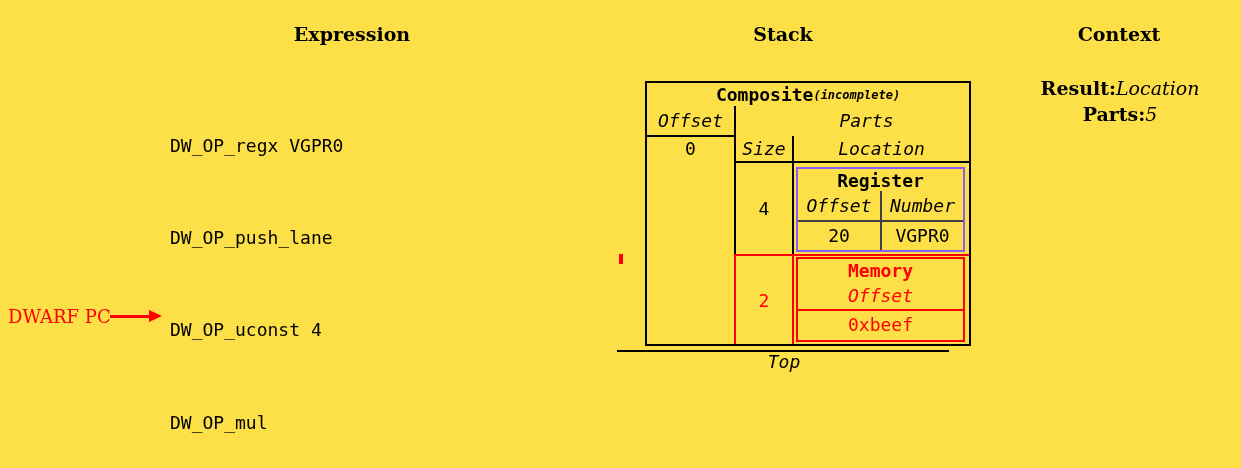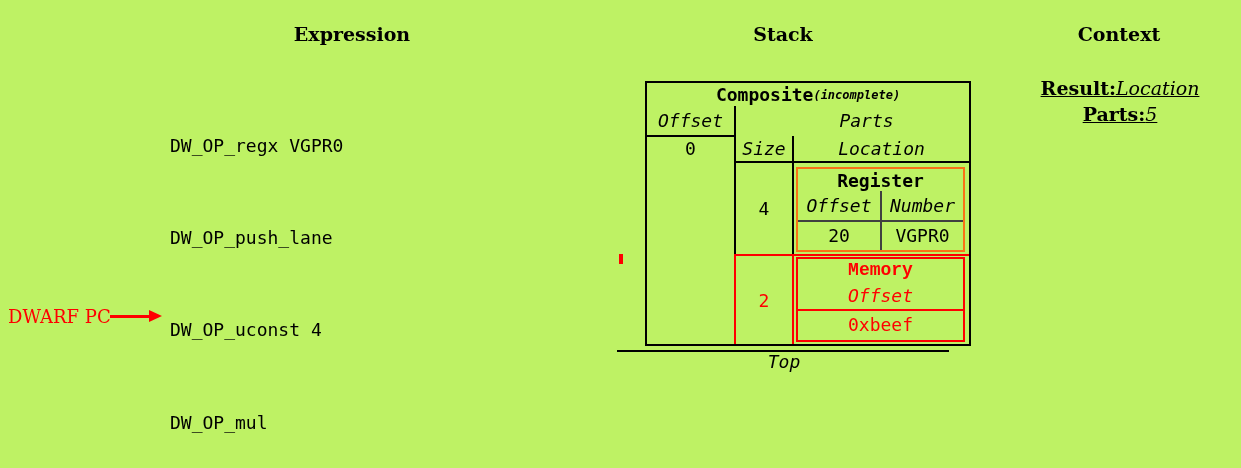--- a/index.html
+++ b/index.html
@@ -1,17 +1,17 @@
 <!DOCTYPE html>
 <html><head>
 <meta charset="utf-8">
 <style>
   html,body { margin:0; padding:0; background:#ffffff; }
   .canvas {
-    position:relative; width:1241px; height:468px; background:#bef264;
+    position:relative; width:1241px; height:468px; background:#fde047;
     font-family:"DejaVu Sans Mono", monospace; color:#000; overflow:hidden;
   }
   .abs { position:absolute; }
   .serif { font-family:"DejaVu Serif", serif; }
   .colhdr { font-weight:bold; font-size:19px; transform:translateX(-50%); white-space:nowrap; }
   .cell { display:flex; align-items:center; justify-content:center; white-space:nowrap; }
   .it { font-style:italic; }
   .b  { font-weight:bold; }
   .red { color:#ff0000; }
   .blk-line { background:#000000; }
@@ -69,45 +69,45 @@
     <div class="abs cell it" style="left:147px; top:53px; width:175px; height:25px; font-size:18px;">Location</div>
     <div class="abs blk-line" style="left:87px; top:78px; width:235px; height:2px;"></div>
     <div class="abs blk-line" style="left:145px; top:53px; width:2px; height:118px;"></div>
     <div class="abs red-line" style="left:145px; top:171px; width:2px; height:90px;"></div>
 
     <div class="abs red-line" style="left:87px; top:171px; width:235px; height:2px;"></div>
 
     <div class="abs cell" style="left:89px; top:80px; width:56px; height:91px; font-size:18px;">4</div>
     <div class="abs cell red" style="left:89px; top:173px; width:56px; height:88px; font-size:18px;">2</div>
 
-    <div class="abs box" style="left:149px; top:84px; width:169px; height:85px; border:2px solid #f97316;">
+    <div class="abs box" style="left:149px; top:84px; width:169px; height:85px; border:2px solid #8b5cf6;">
       <div class="abs cell b" style="left:0; top:0; width:165px; height:22px; font-size:18px;">Register</div>
       <div class="abs cell it" style="left:0; top:22px; width:82px; height:29px; font-size:18px;">Offset</div>
       <div class="abs cell it" style="left:84px; top:22px; width:81px; height:29px; font-size:18px;">Number</div>
       <div class="abs gry-line" style="left:82px; top:22px; width:2px; height:59px;"></div>
       <div class="abs gry-line" style="left:0; top:51px; width:165px; height:2px;"></div>
       <div class="abs cell" style="left:0; top:53px; width:82px; height:26px; font-size:18px;">20</div>
       <div class="abs cell" style="left:84px; top:53px; width:81px; height:26px; font-size:18px;">VGPR0</div>
     </div>
 
     <div class="abs box red" style="left:149px; top:174px; width:169px; height:85px; border:2px solid #ff0000;">
-      <div class="abs cell b" style="left:0; top:0; width:165px; height:22px; font-size:18px;font-family:Liberation Mono, monospace;">Memory</div>
+      <div class="abs cell b" style="left:0; top:0; width:165px; height:22px; font-size:18px;">Memory</div>
       <div class="abs cell it" style="left:0; top:22px; width:165px; height:28px; font-size:18px;">Offset</div>
       <div class="abs red-line" style="left:0; top:50px; width:165px; height:2px;"></div>
       <div class="abs cell" style="left:0; top:52px; width:165px; height:26px; font-size:18px;">0xbeef</div>
     </div>
   </div>
 
   <div class="abs red-line" style="left:619px; top:254px; width:4px; height:10px;"></div>
 
   <div class="abs blk-line" style="left:617px; top:350px; width:332px; height:2px;"></div>
   <div class="abs it" style="left:784px; top:351px; transform:translateX(-50%); font-size:18px; line-height:22px;">Top</div>
 
   <div class="abs serif" style="left:1120px; top:76px; transform:translateX(-50%);
-       font-size:19px; line-height:25.5px; text-align:center; white-space:nowrap;text-decoration:underline;">
+       font-size:19px; line-height:25.5px; text-align:center; white-space:nowrap;">
     <div>
       <span class="b">Result:</span><span class="it">Location</span>
     </div>
     <div>
       <span class="b">Parts:</span><span class="it">5</span>
     </div>
   </div>
 
 </div>
 

